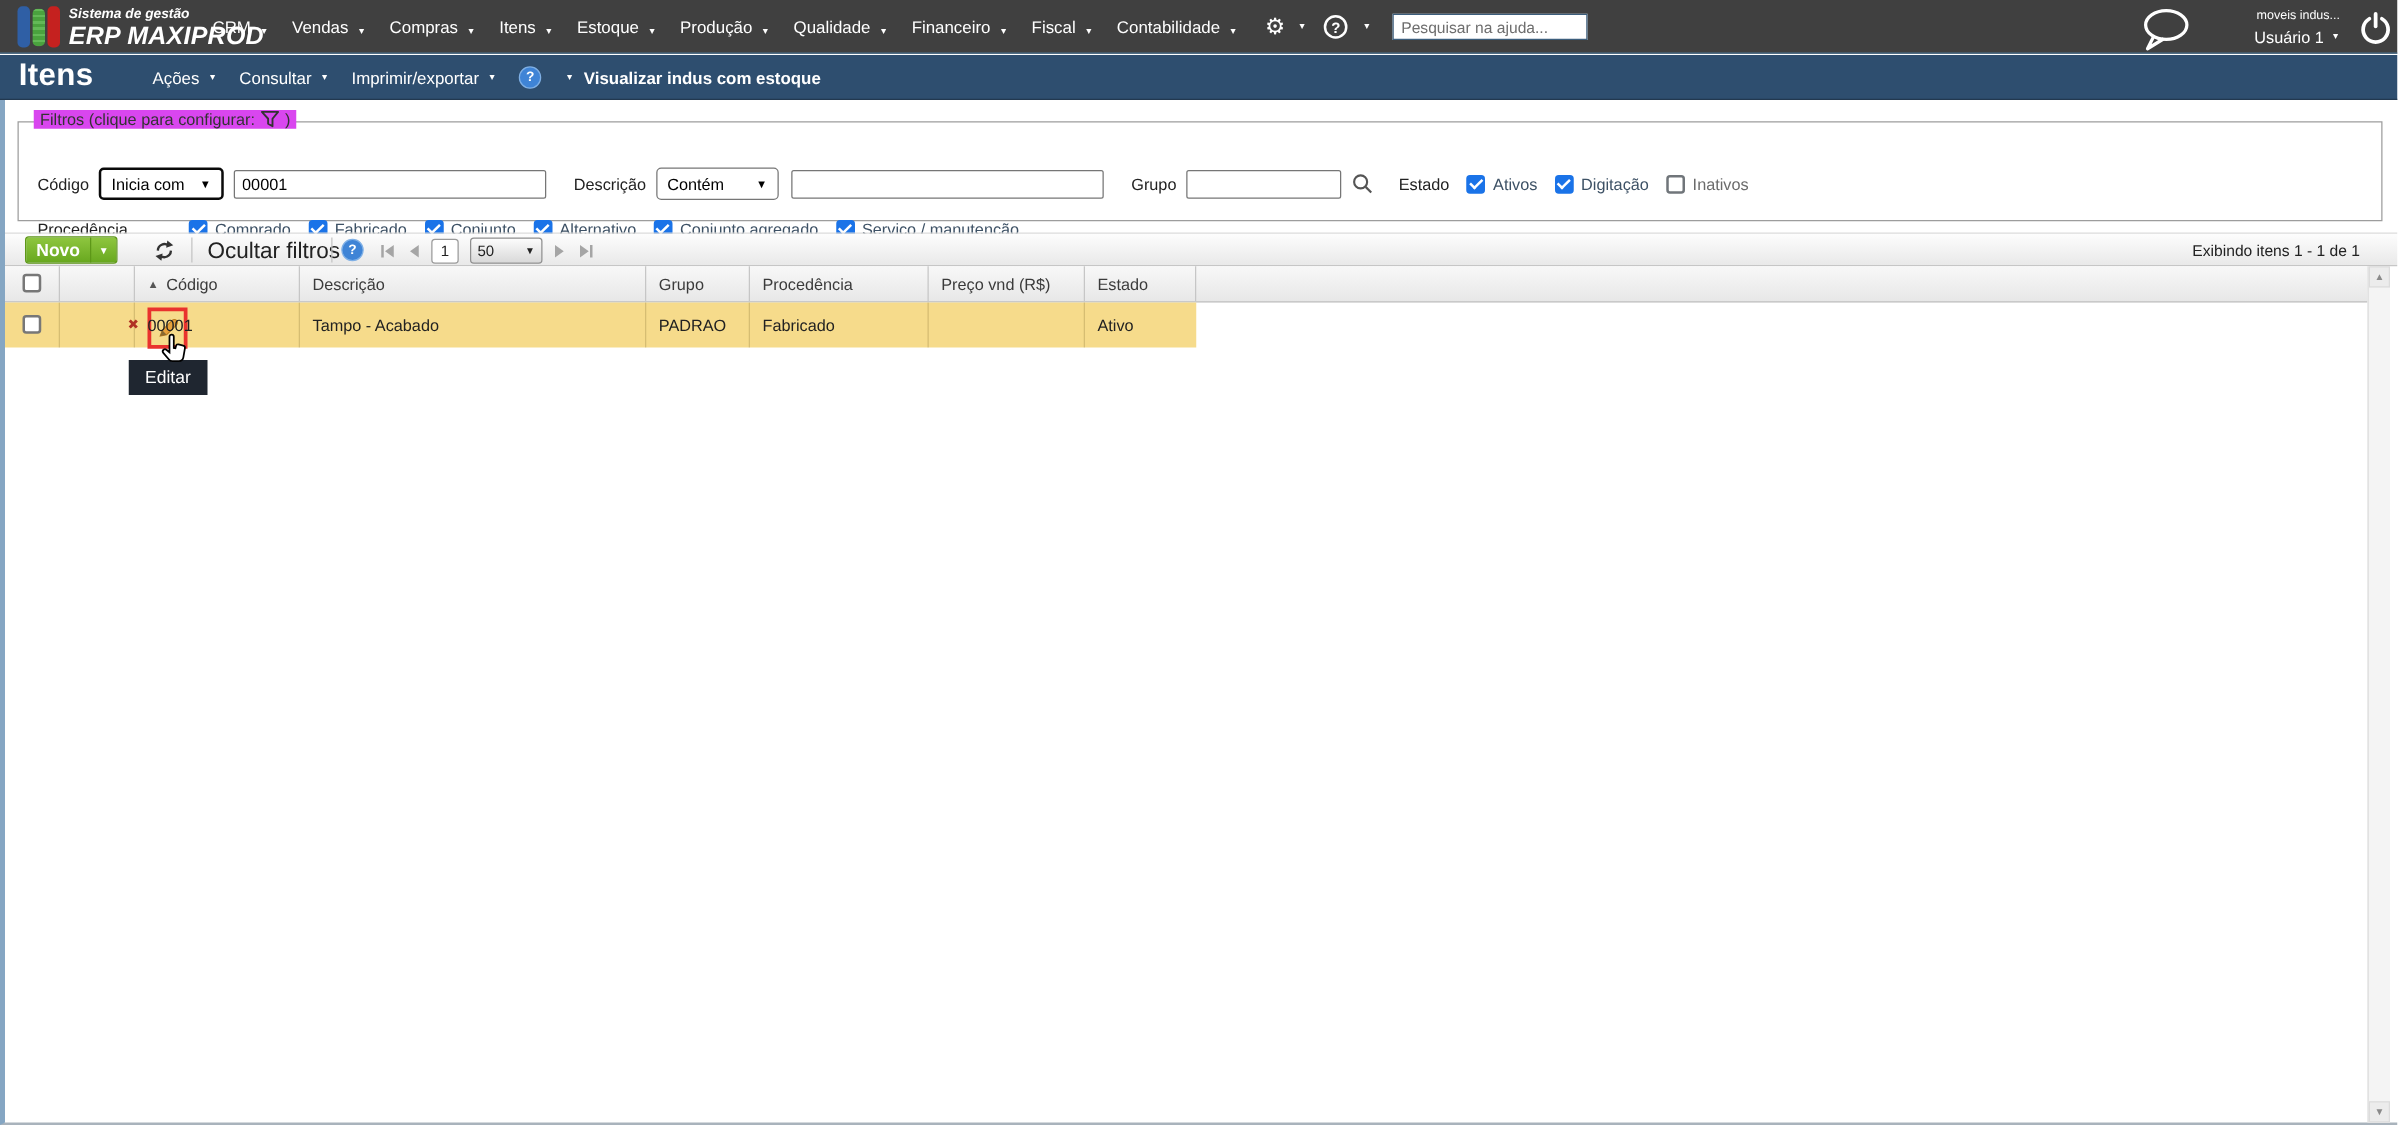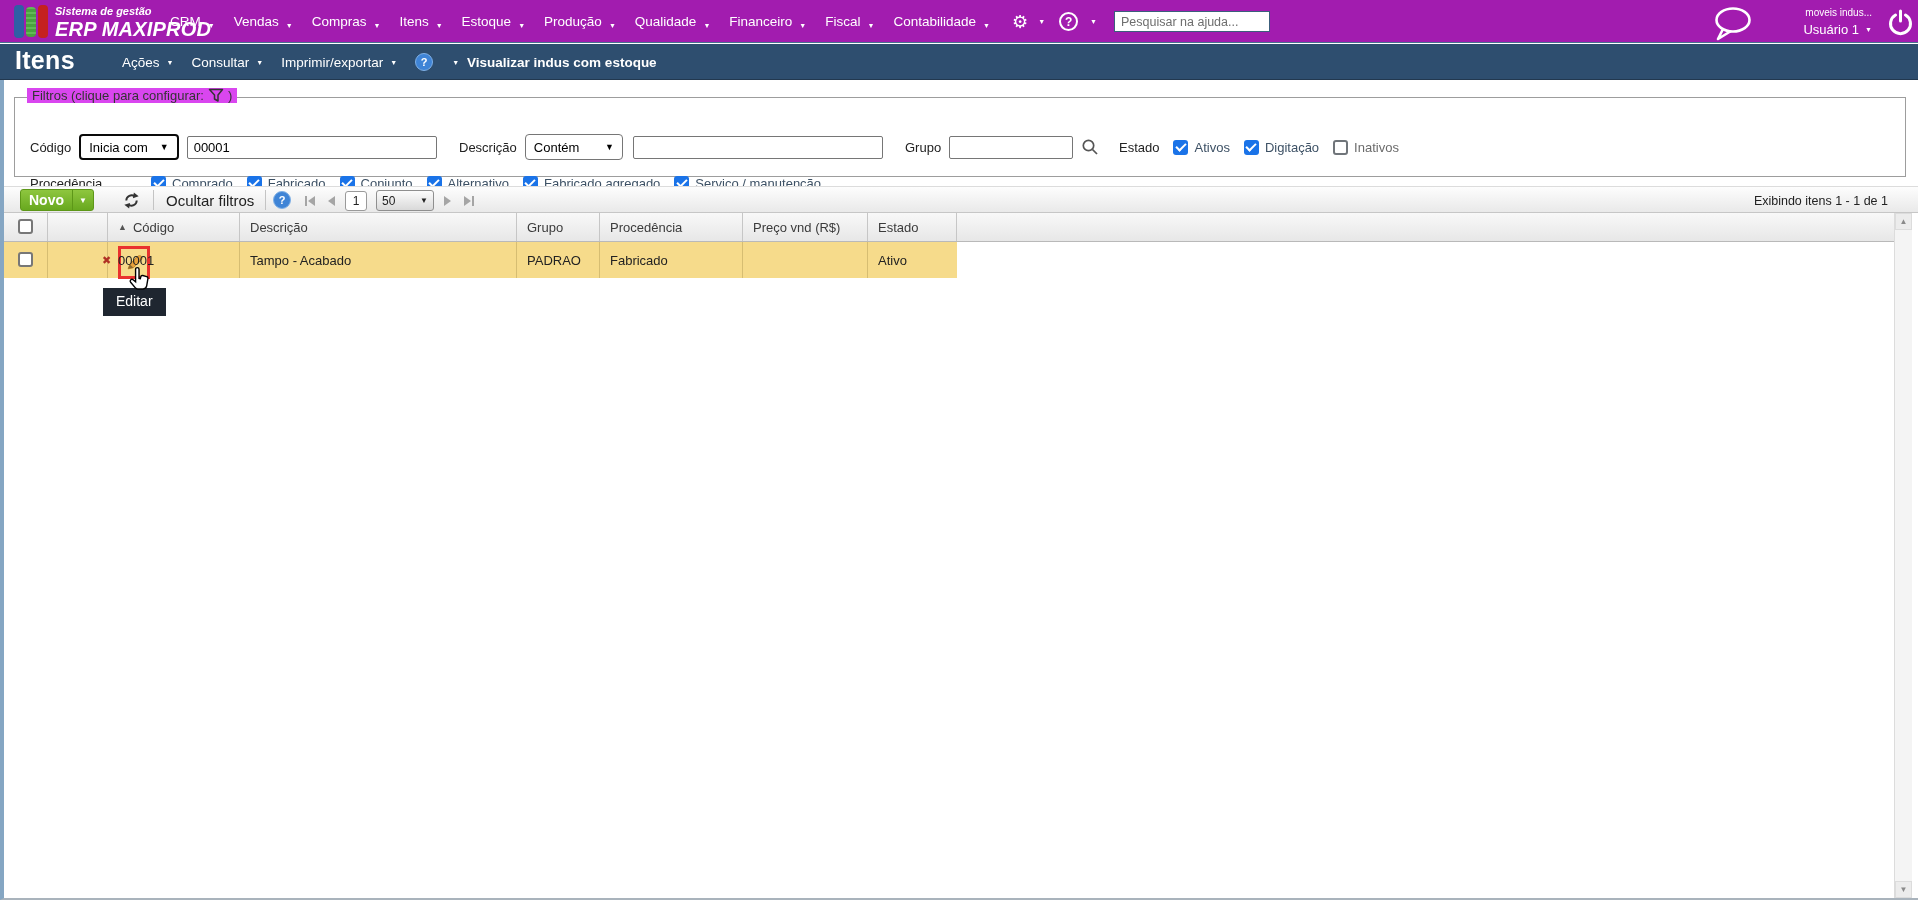--- a/index.html
+++ b/index.html
@@ -2,21 +2,21 @@
 <html><head>
 <meta charset="utf-8">
 <style>
   * { margin:0; padding:0; box-sizing:border-box; }
   html,body { width:1918px; height:910px; background:#fff; overflow:hidden;
     font-family:"Liberation Sans","DejaVu Sans",sans-serif; }
   .page { position:relative; width:1918px; height:910px; background:#fff; }
 
   
   .topbar { position:absolute; left:0; top:0; width:1918px; height:43px;
-    background:#a21caf; border-bottom:1px solid #49708f; }
+    background:#404040; border-bottom:1px solid #49708f; }
   .logo-bars { position:absolute; left:14px; top:5px; display:flex; gap:2px; }
   .logo-bars i { display:block; width:10px; height:33px; border-radius:4px; }
   .bar-blue { background:#2f5fa5; }
   .bar-green{ background:#4aa23e; height:30px !important; margin-top:2px;
     background-image:repeating-linear-gradient(0deg,#4aa23e 0 3px,#63b957 3px 5px); }
   .bar-red  { background:#c5211f; }
   .brand-text { position:absolute; left:55px; top:5px; color:#fff; font-style:italic; line-height:1.15; }
   .brand-tagline { font-size:11px; font-weight:bold; display:block; }
   .brand-name { font-size:20px; font-weight:bold; display:block; letter-spacing:.2px; }
 
@@ -74,21 +74,21 @@
   .toolbar { position:absolute; left:0; top:106px; width:1914px; height:27px;
     background:linear-gradient(#fdfdfd,#e9e9e9); border-top:1px solid #dcdcdc; border-bottom:1px solid #c6c6c6; }
   .btn-novo { position:absolute; left:16px; top:2px; height:22px; width:74px; border-radius:3px;
     background:linear-gradient(#8ec63f,#68a81f); border:1px solid #5d9718; color:#fff; font-weight:bold;
     font-size:14px; display:flex; align-items:center; }
   .btn-novo .lbl { flex:1; text-align:center; }
   .btn-novo .split { width:1px; height:100%; background:#5d9718; }
   .btn-novo .dcaret { width:20px; text-align:center; font-size:8px; }
   .tool-ico { position:absolute; top:4px; }
   .vdiv { position:absolute; top:3px; width:1px; height:20px; background:#c4c4c4; }
-  .btn-plain { position:absolute; top:0; height:27px; display:flex; align-items:center; font-size:15px; color:#222; }
+  .btn-plain { position:absolute; top:0; height:27px; display:flex; align-items:center; font-size:18px; color:#222; }
   .pager { position:absolute; left:300px; top:0; height:27px; display:flex; align-items:center; gap:9px; }
   .pg-btn { display:flex; align-items:center; }
   .page-input { width:22px; height:20px; border:1px solid #9a9a9a; border-radius:3px; text-align:center;
     font-size:12px; color:#222; background:#fff; }
   .size-select { width:58px; height:21px; border:1px solid #8f8f8f; border-radius:3px;
     background:linear-gradient(#fcfcfc,#d9d9d9); display:flex; align-items:center; font-size:12px; color:#222;
     padding:0 5px; justify-content:space-between; }
   .size-select .caret { font-size:8px; color:#222; }
   .summary { position:absolute; right:30px; top:0; height:27px; display:flex; align-items:center;
     font-size:12.5px; color:#222; }
@@ -285,21 +285,21 @@
         <span class="cbpair">
             <span class="cb on"></span>
             <span class="cblabel">Conjunto</span>
           </span>
         <span class="cbpair">
             <span class="cb on"></span>
             <span class="cblabel">Alternativo</span>
           </span>
         <span class="cbpair">
             <span class="cb on"></span>
-            <span class="cblabel">Fabricado agregado</span>
+            <span class="cblabel">Conjunto agregado</span>
           </span>
         <span class="cbpair">
             <span class="cb on"></span>
             <span class="cblabel">Serviço / manutenção</span>
           </span>
       </div>
     </div>
 
     <div class="toolbar">
       <button class="btn-novo">

